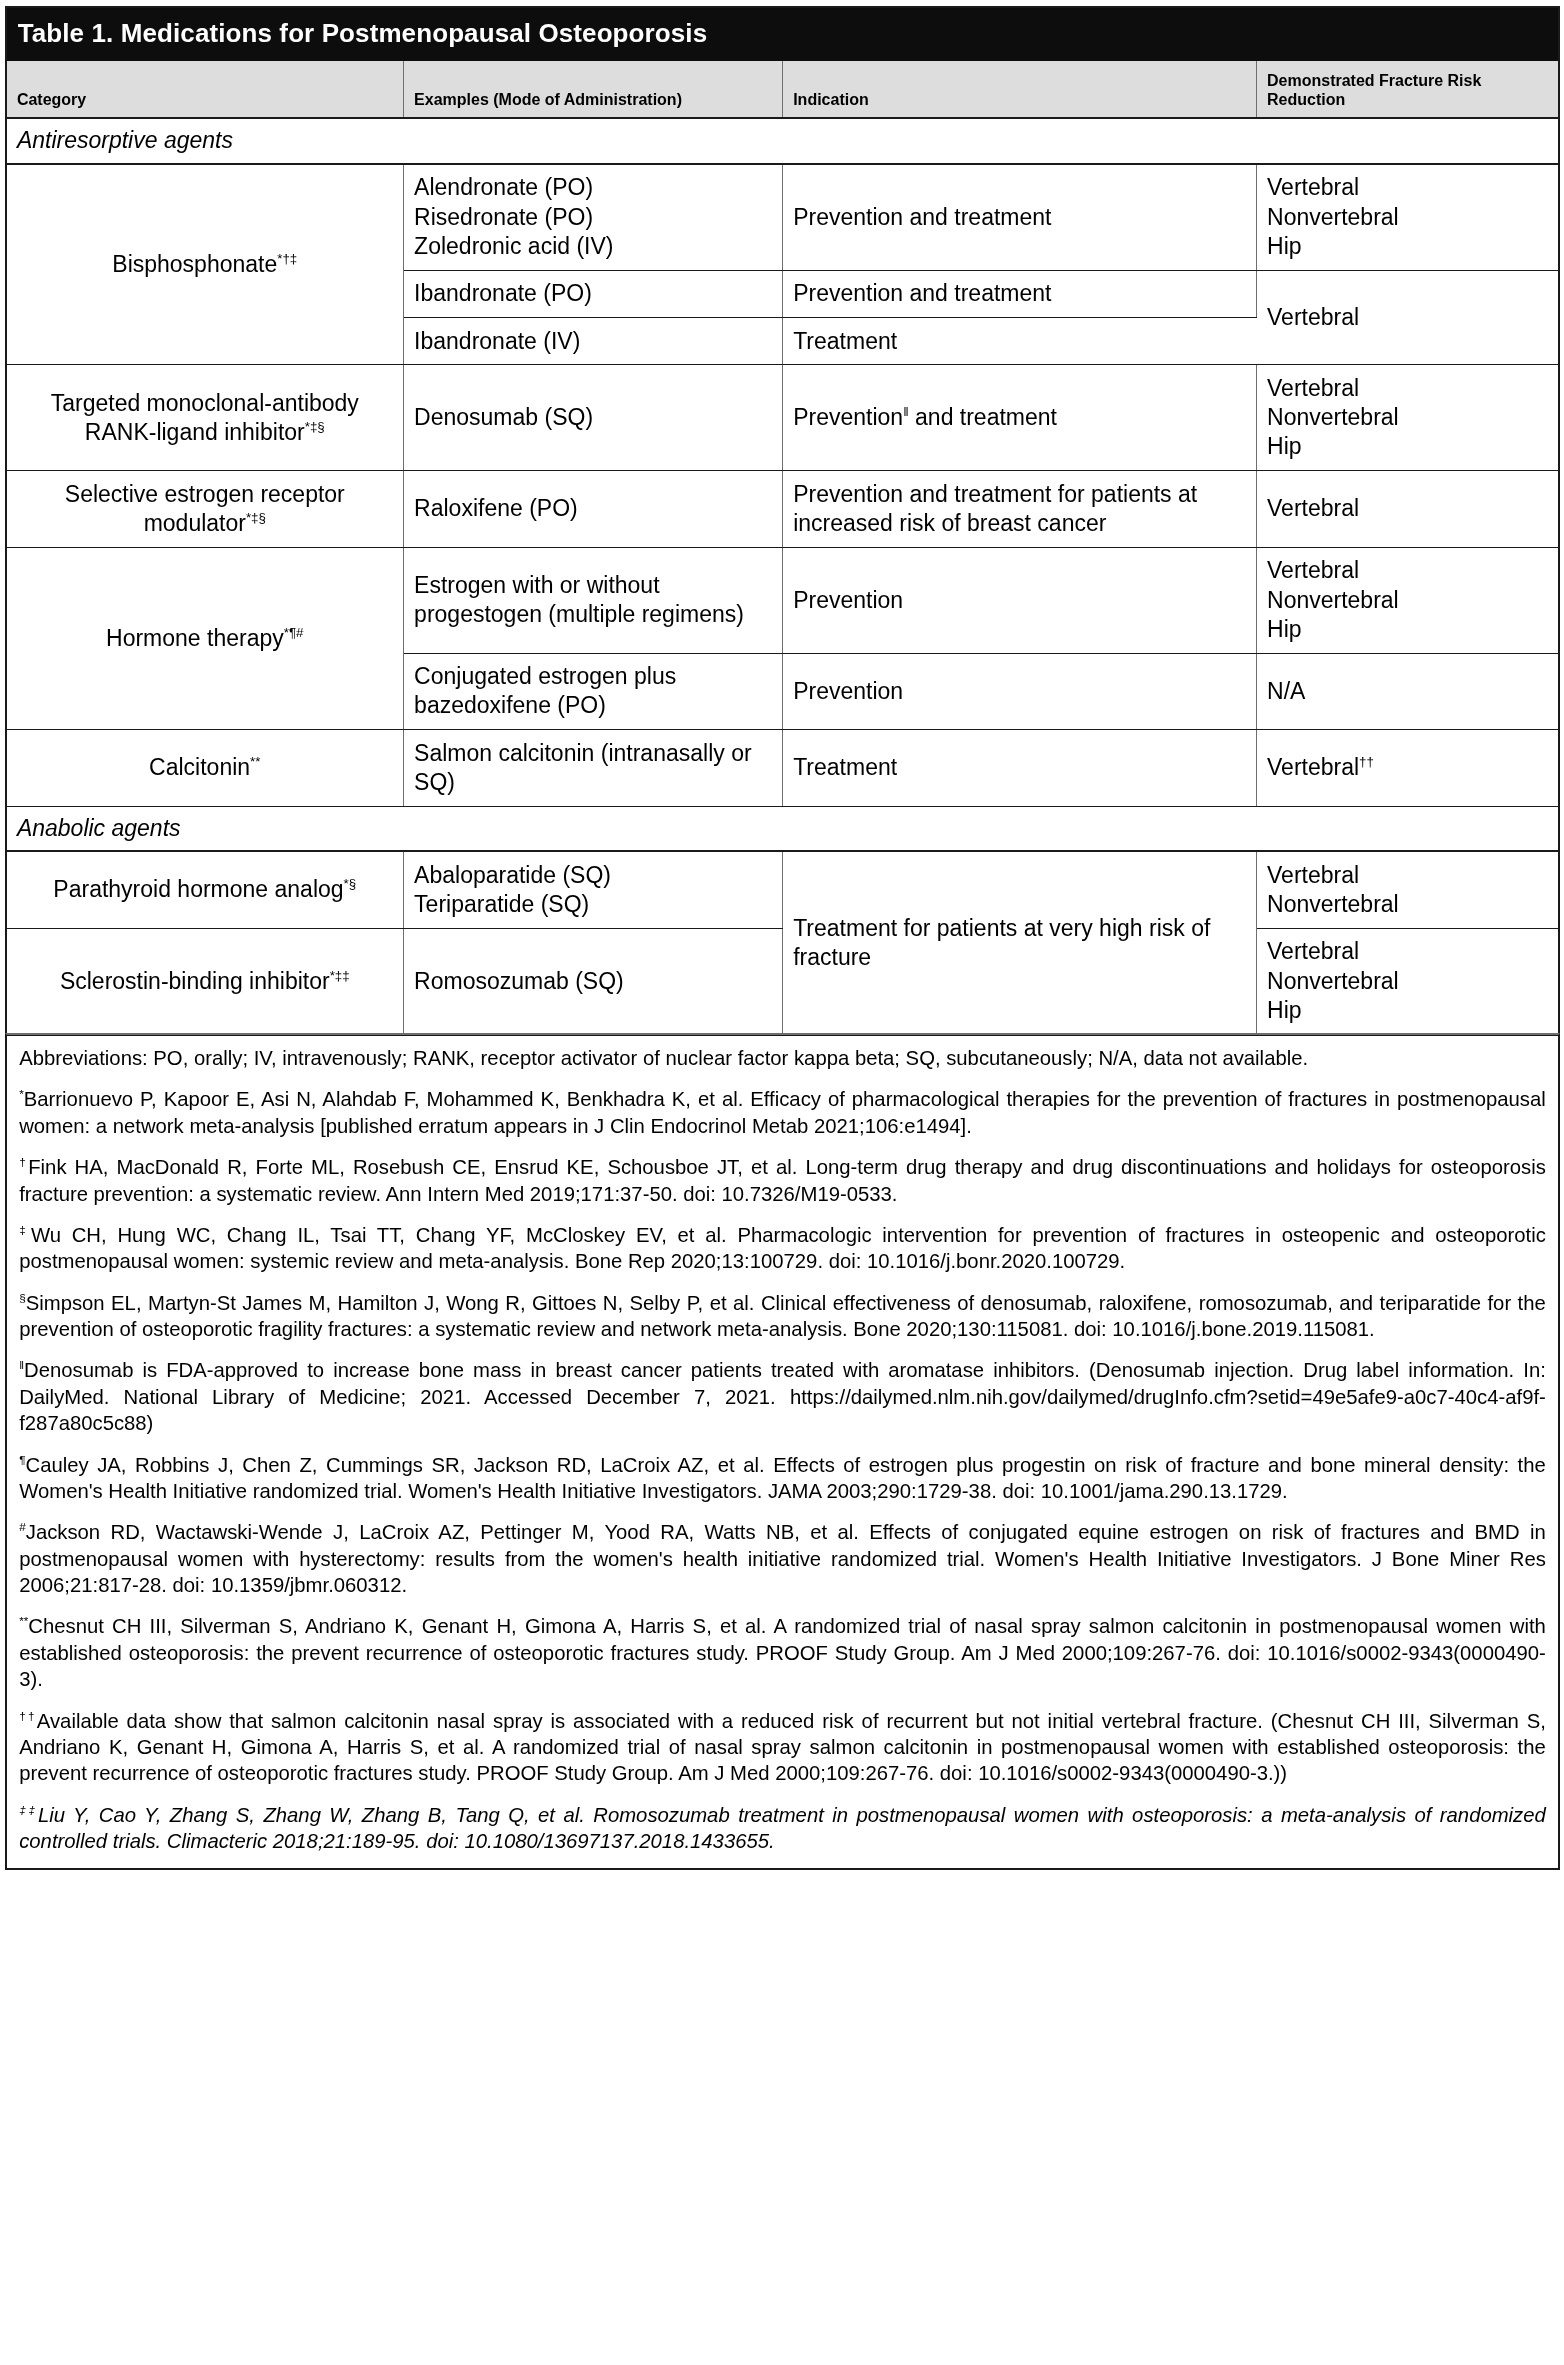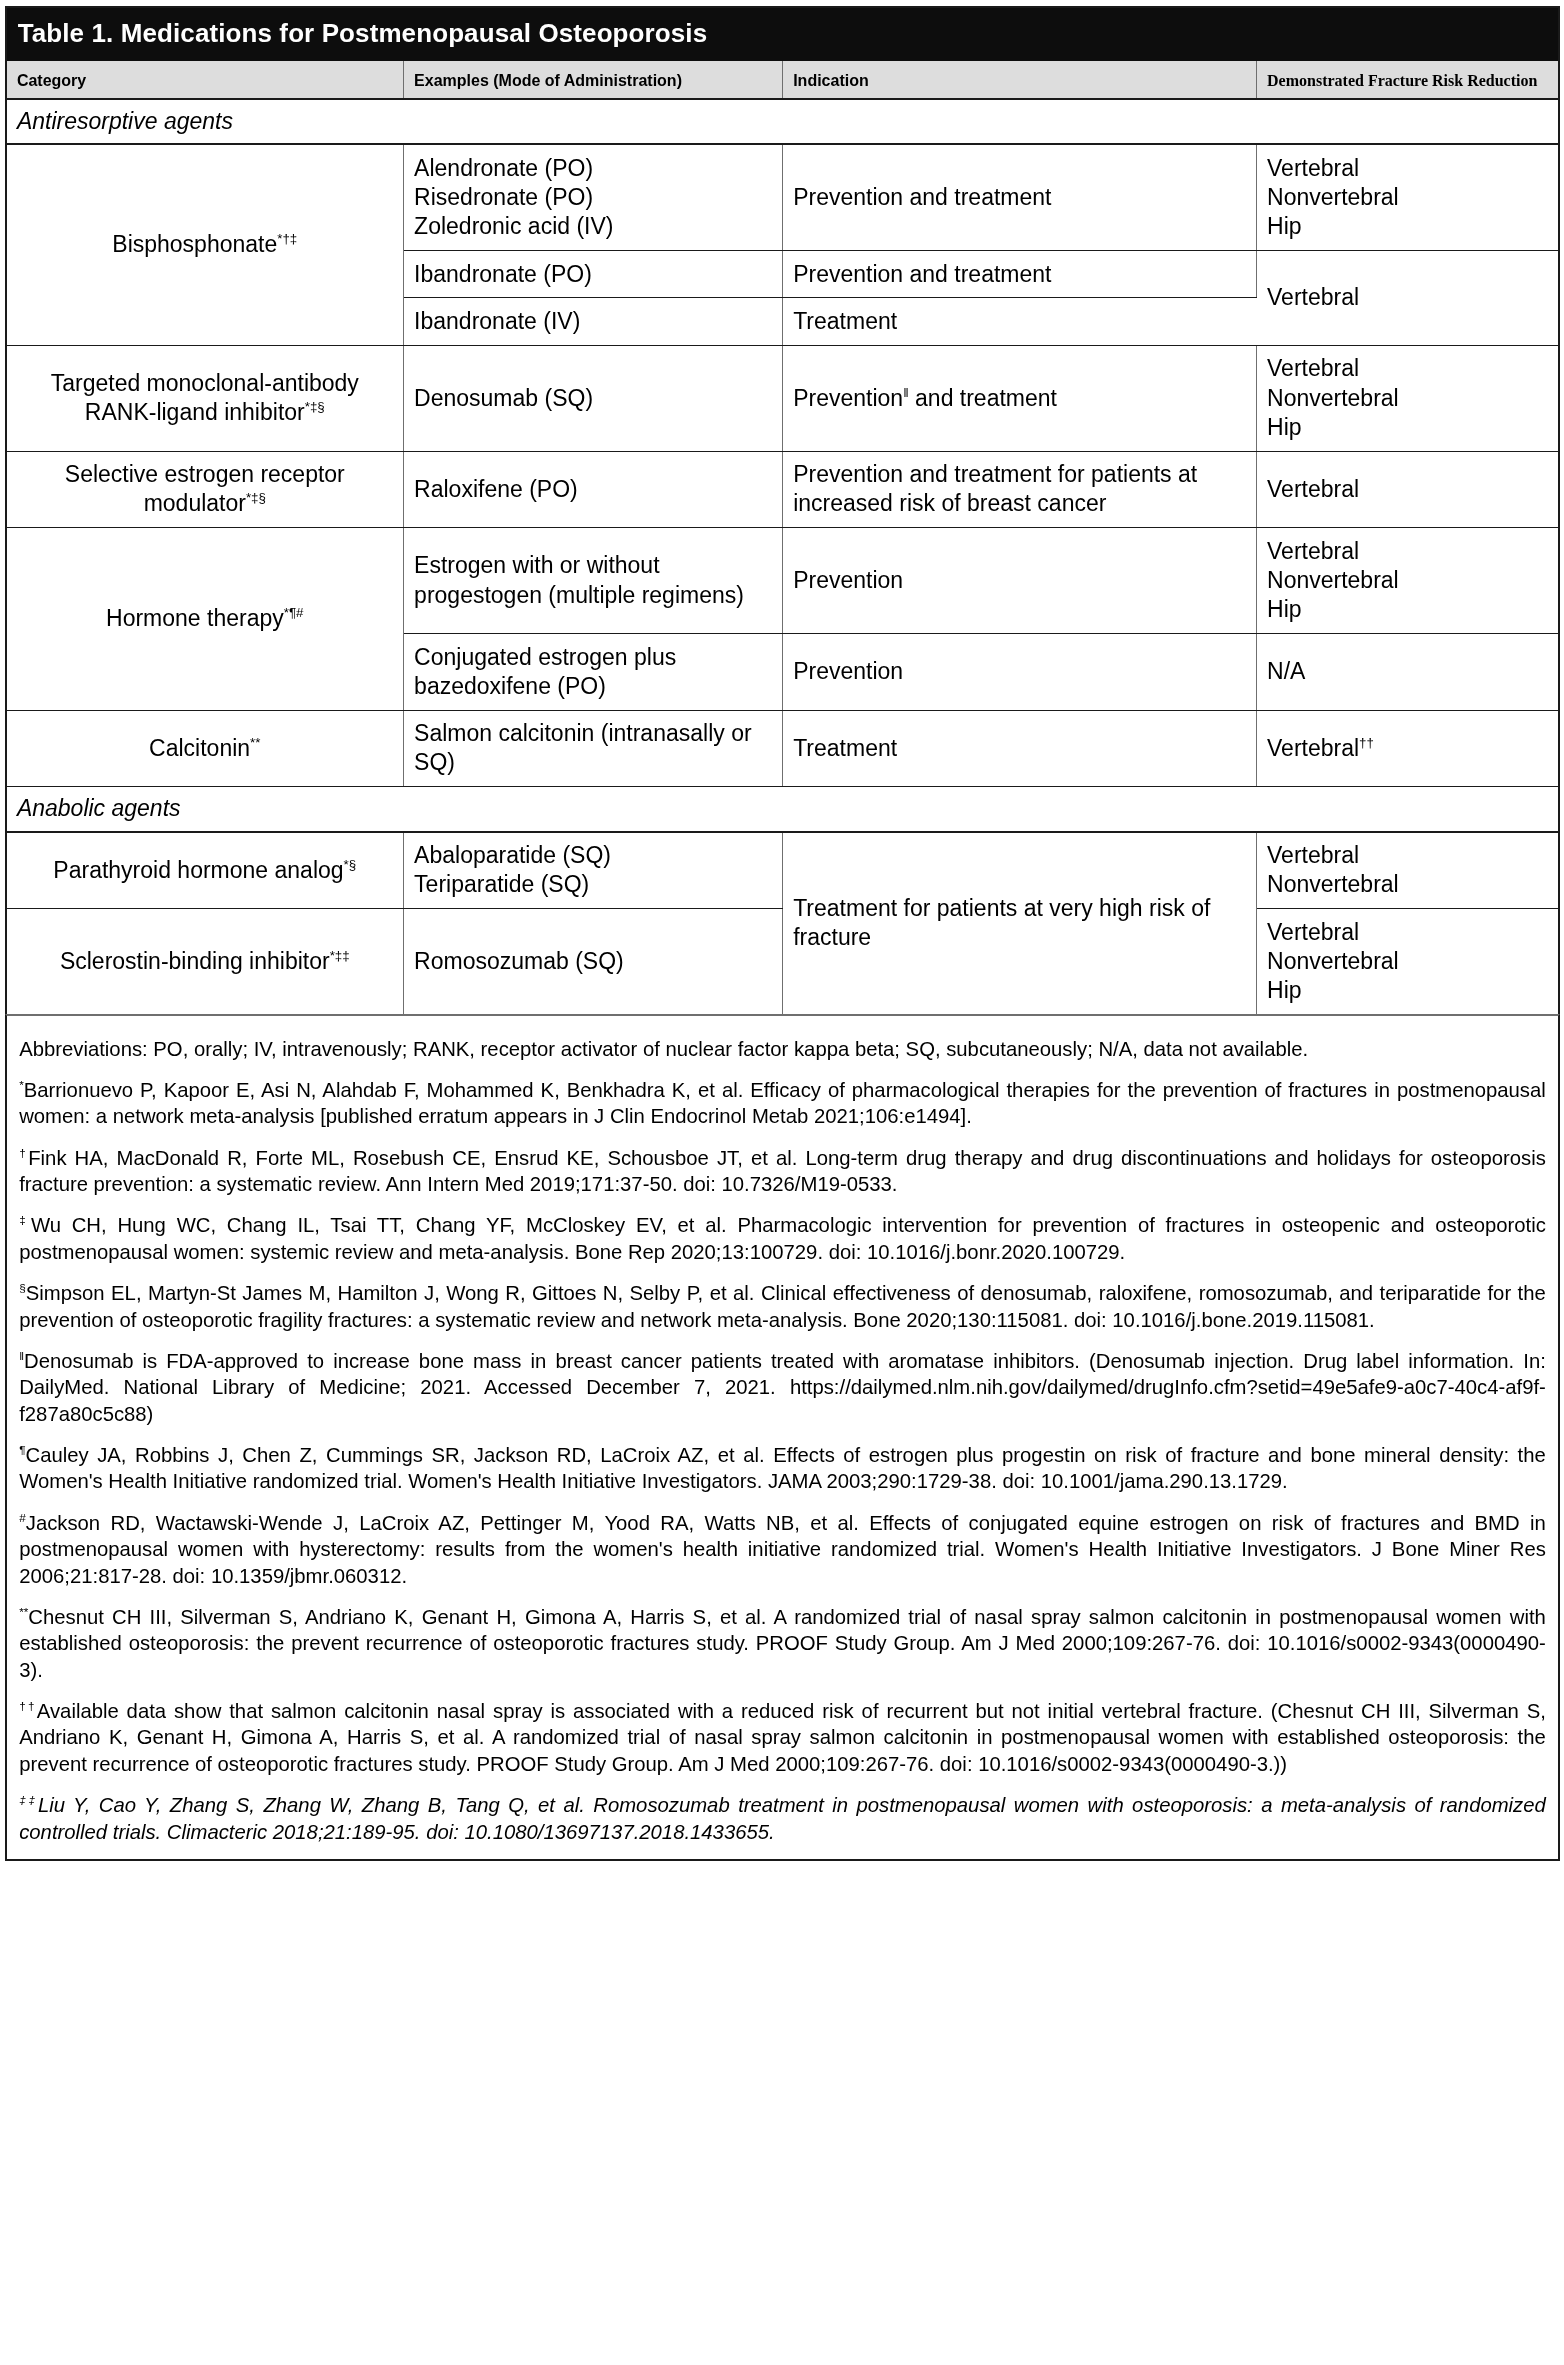--- a/index.html
+++ b/index.html
@@ -35,21 +35,21 @@
   .hdr td {
     background: #dddddd;
     font-size: 16px;
     font-weight: bold;
     vertical-align: bottom;
     padding: 9.4px 10.2px 7.8px 10.2px;
     line-height: 1.22;
     border-right: 1.6px solid #6f6f6f;
     border-bottom: 2.3px solid #1a1a1a;
   }
-  .hdr td:last-child { border-right: none; font-family: Liberation Serif, serif; }
+  .hdr td:last-child { border-right: none; }
 
   .tbl td.cell {
     font-size: 23px;
     line-height: 1.27;
     padding: 8.6px 10.2px 8.6px 10.2px;
     vertical-align: middle;
     border-right: 1.6px solid #6f6f6f;
     border-bottom: 1.6px solid #1a1a1a;
     margin-top: 32px;
   }
@@ -76,21 +76,21 @@
   .notes {
     border: 2.3px solid #1a1a1a;
     border-top: 2.3px solid #6f6f6f;
     padding: 7.8px 12.5px 11px 12.5px;
     margin-top: -2.3px;
   }
   .note {
     font-size: 20.3px;
     line-height: 1.30;
     text-align: justify;
-    margin: 12px 0 15px 0;
+    margin: 2px 0 15px 0;
     hyphens: none;
   }
   .note:last-child { margin-bottom: 3.1px; font-style: italic; }
 </style>
 </head>
 <body>
 
 <div class="table-wrap">
   <table class="tbl">
     <colgroup>

